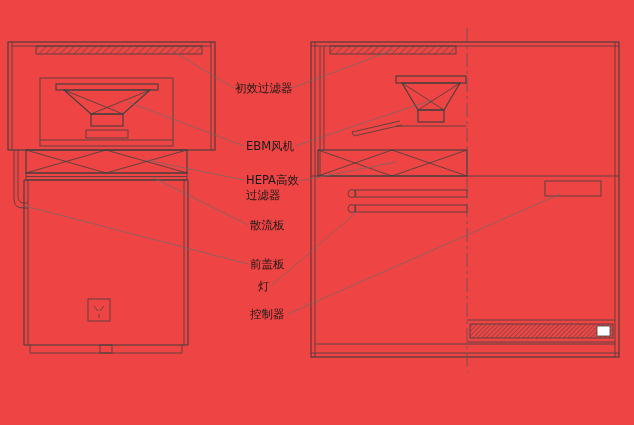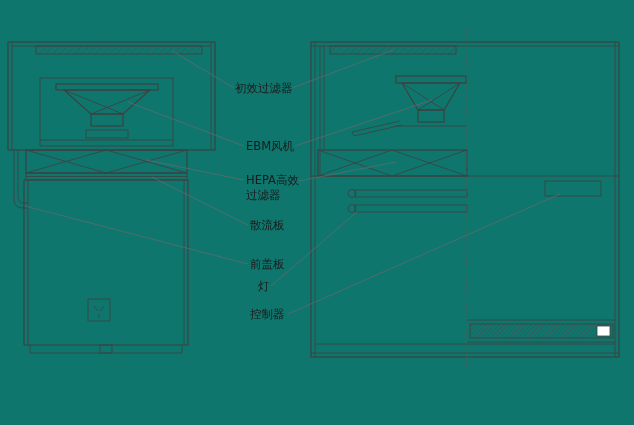--- a/index.html
+++ b/index.html
@@ -8,21 +8,21 @@
     width: 634px;
     height: 425px;
     background: #ffffff;
     overflow: hidden;
     font-family: "DejaVu Sans", sans-serif;
   }
   .stage {
     position: relative;
     width: 634px;
     height: 425px;
-    background: #0f766e;
+    background: #ef4444;
   }
   svg { display: block; }
   .ln       { fill: none; stroke: #3f3f3f; stroke-width: 1.1; }
   .ln-thin  { stroke-width: 0.8; }
   .leader   { fill: none; stroke: #6a6a6a; stroke-width: 0.7; }
   .center   { fill: none; stroke: #555555; stroke-width: 0.8; stroke-dasharray: 14 4 3 4; }
   .hatchfill  { fill: url(#hatch);  stroke: #3f3f3f; stroke-width: 0.8; }
   .hatchfill2 { fill: url(#hatch2); stroke: #3f3f3f; stroke-width: 0.8; }
   .whitebox { fill: #ffffff; stroke: #3f3f3f; stroke-width: 0.8; }
   .lbl { font-family: "DejaVu Sans", sans-serif; font-size: 11.5px; fill: #1a1a1a; }

